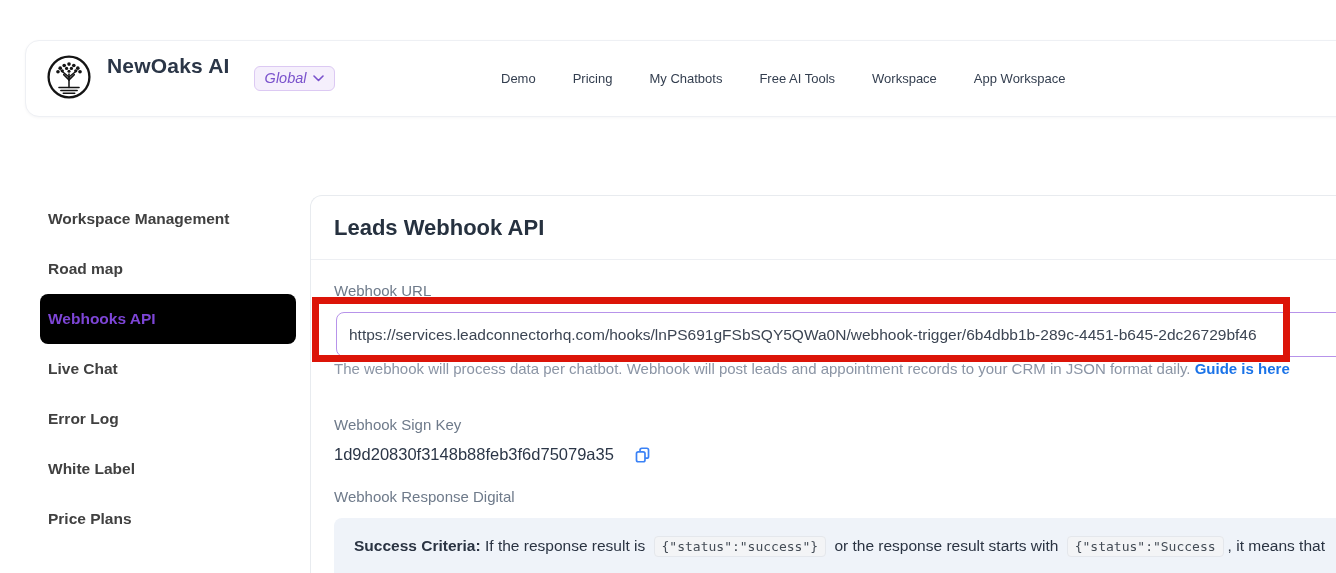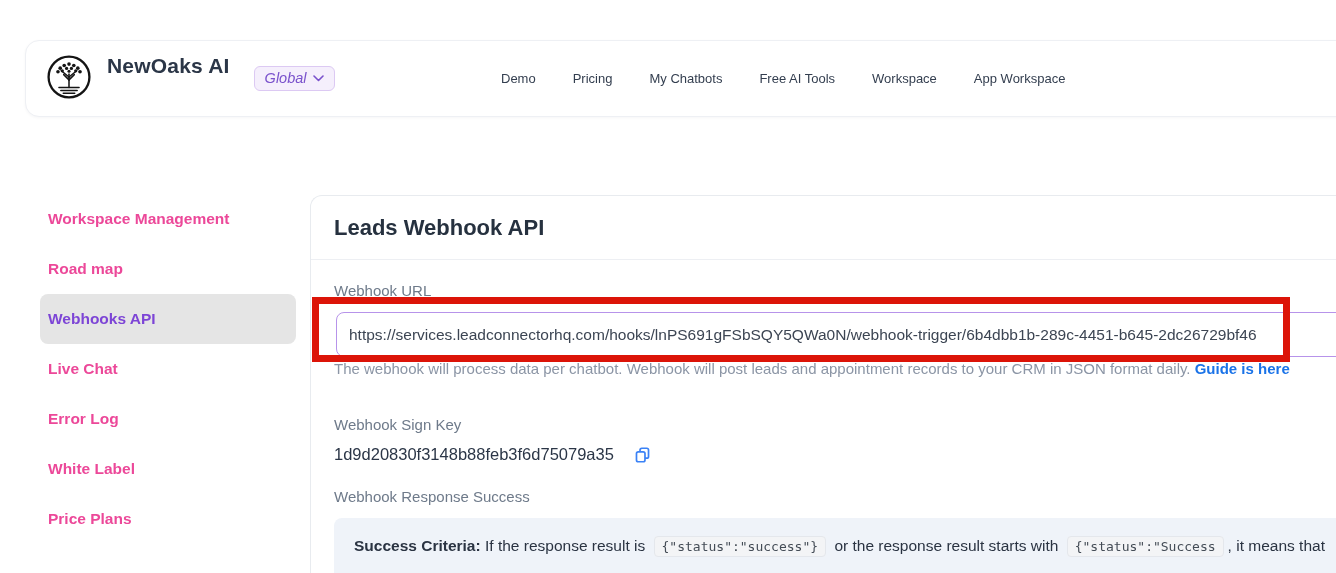--- a/index.html
+++ b/index.html
@@ -21,24 +21,24 @@
     padding:3px 10px 4px 10px; background:#f5effc; border:1px solid #dcc9f3;
     border-radius:6px; color:#7a52cc; font-size:14.5px; cursor:pointer;font-style:italic;
   }
   .top-nav { position:absolute; left:475px; top:0; height:100%; display:flex; align-items:center; gap:37px; }
   .top-nav .nav-item { font-size:13px; color:#333e4f; cursor:pointer; white-space:nowrap; }
 
   
   .sidebar { position:absolute; left:40px; top:194px; width:256px; }
   .side-item {
     height:50px; display:flex; align-items:center; padding-left:8px;
-    font-size:15.5px; font-weight:600; color:#ec4899; cursor:pointer;
+    font-size:15.5px; font-weight:600; color:#404040; cursor:pointer;
     border-radius:8px;
   }
-  .side-item.active { background:#e5e5e5; color:#7d45d6; }
+  .side-item.active { background:#000000; color:#7d45d6; }
 
   
   .panel {
     position:absolute; left:310px; top:195px; width:1210px; height:500px;
     border-left:1px solid #e8ebef; border-top:1px solid #e8ebef;
     border-top-left-radius:12px; background:#fff;
   }
   .panel-header { height:64px; border-bottom:1px solid #edeff3; display:flex; align-items:center; padding-left:23px; }
   .panel-title { font-size:22px; font-weight:600; color:#26313f; }
 
@@ -162,21 +162,21 @@
   <div class="key-row">
     <span class="key-value">1d9d20830f3148b88feb3f6d75079a35</span>
     <span class="copy-btn">
       <svg width="17" height="18" viewBox="0 0 24 24">
         <rect x="8.5" y="2.5" width="12" height="14" rx="2.5" fill="none" stroke="#3b82f6" stroke-width="2.4"></rect>
         <rect x="3.5" y="7.5" width="12" height="14" rx="2.5" fill="#ffffff" stroke="#3b82f6" stroke-width="2.4"></rect>
       </svg>
     </span>
   </div>
 
-  <span class="field-label lbl-resp">Webhook Response Success</span>
+  <span class="field-label lbl-resp">Webhook Response Digital</span>
 
   <div class="success-box">
     <div>
       <span class="crit">Success Criteria:</span><span> If the response result is</span>
       <span class="code-chip">{"status":"success"}</span>
       <span>or the response result starts with</span>
       <span class="code-chip">{"status":"Success</span><span>, it means that</span>
     </div>
     <div class="success-line2">webhook call is successful.</div>
   </div>

